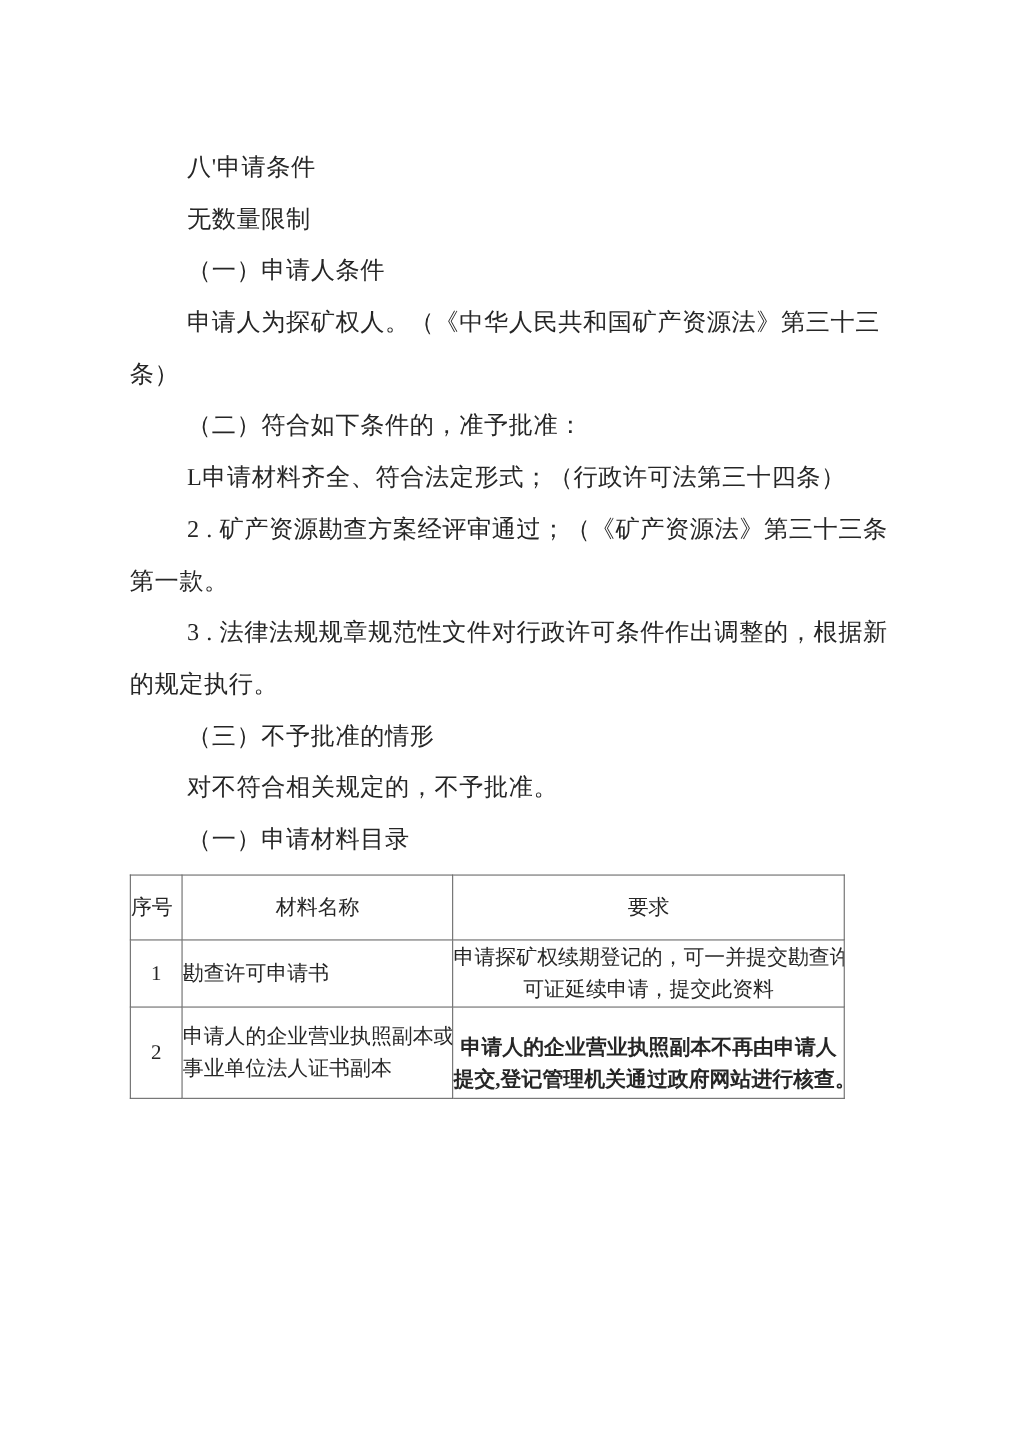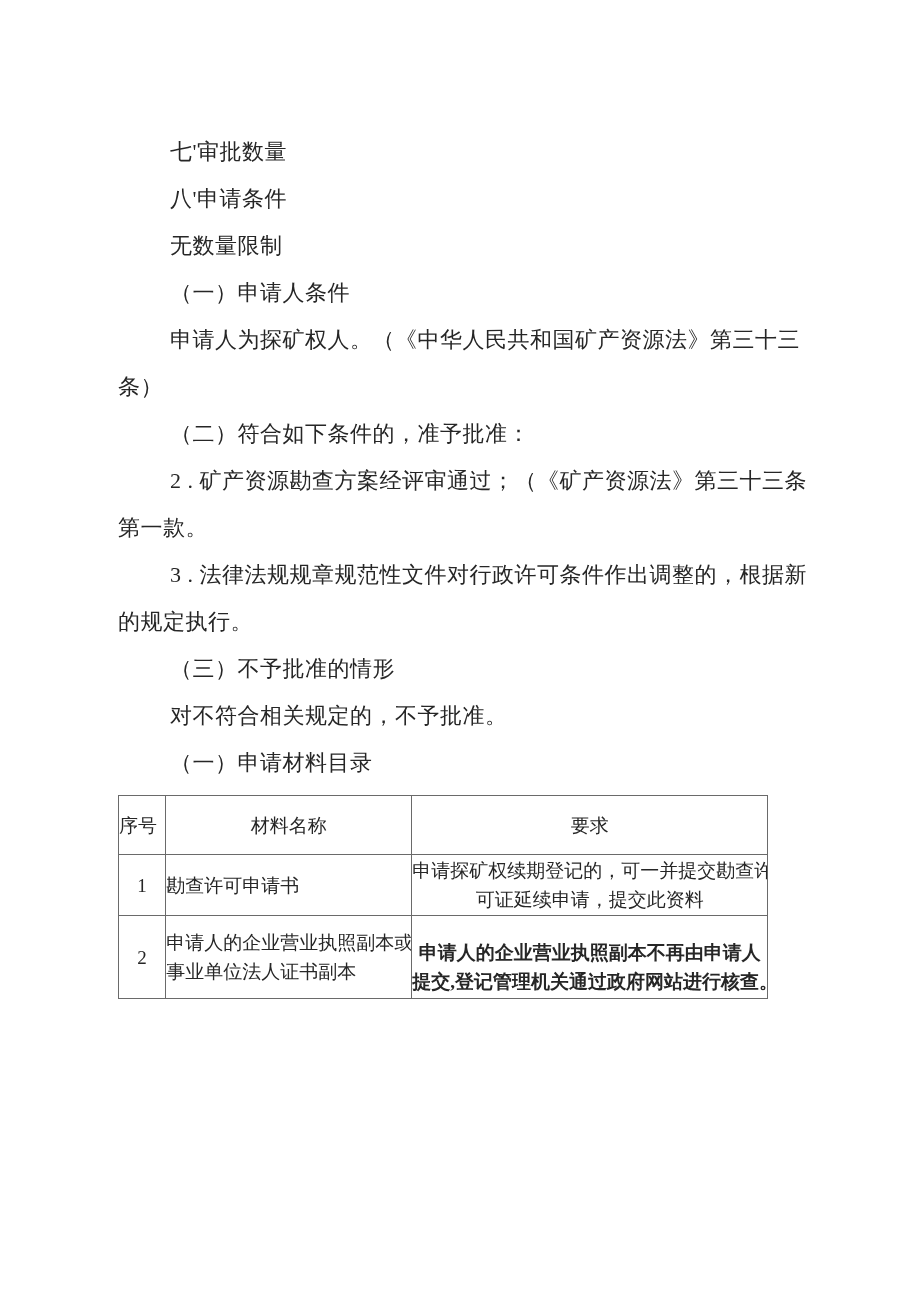--- a/index.html
+++ b/index.html
@@ -75,27 +75,27 @@
     font-weight: bold;
   }
   .cellline { white-space: pre; }
 </style>
 </head>
 <body>
 
 <div class="page">
   <div class="doc">
 
-    <div class="ln ind">七'审批数量</div>
     <div class="ln ind">八'申请条件</div>
     <div class="ln ind">无数量限制</div>
     <div class="ln ind">（一）申请人条件</div>
     <div class="ln ind">申请人为探矿权人。（《中华人民共和国矿产资源法》第三十三</div>
     <div class="ln">条）</div>
     <div class="ln ind">（二）符合如下条件的，准予批准：</div>
+    <div class="ln ind">L申请材料齐全、符合法定形式；（行政许可法第三十四条）</div>
     <div class="ln ind">2 . 矿产资源勘查方案经评审通过；（《矿产资源法》第三十三条</div>
     <div class="ln">第一款。</div>
     <div class="ln ind">3 . 法律法规规章规范性文件对行政许可条件作出调整的，根据新</div>
     <div class="ln">的规定执行。</div>
     <div class="ln ind">（三）不予批准的情形</div>
     <div class="ln ind">对不符合相关规定的，不予批准。</div>
     <div class="ln ind">（一）申请材料目录</div>
 
     <table class="materials">
       <colgroup>

